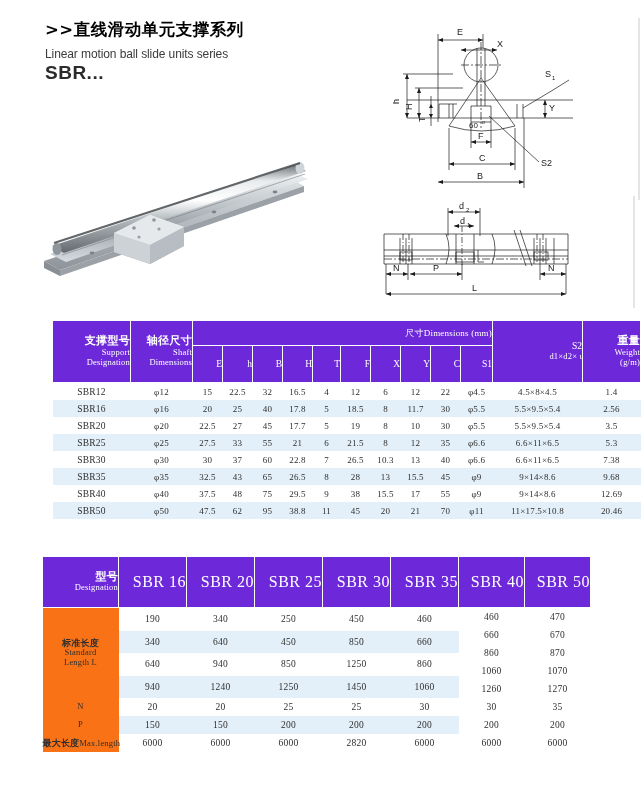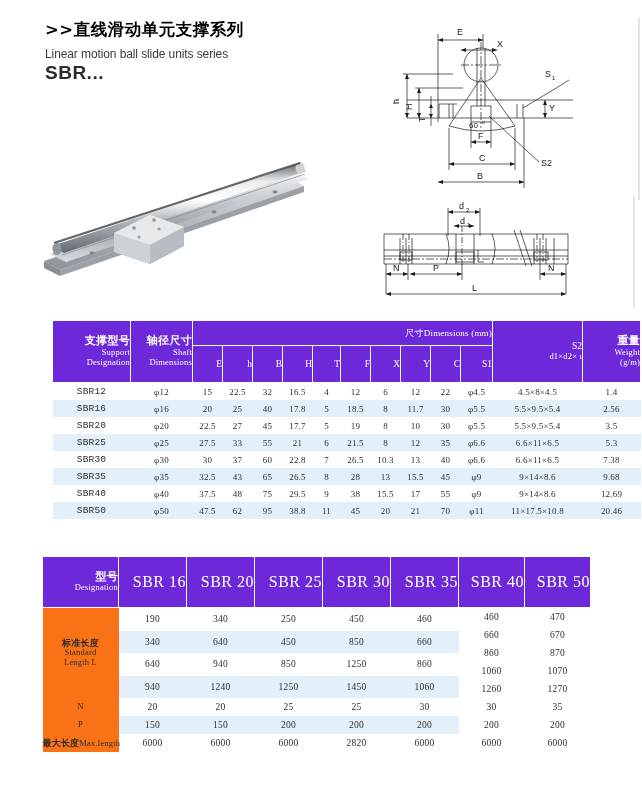--- a/index.html
+++ b/index.html
@@ -141,21 +141,21 @@
   }
 
   
   #table1 {
     left: 52px;
     top: 320px;
     width: 538px;
   }
   #table1 thead tr:first-child th { height: 22px; }
   #table1 thead tr:nth-child(2) th { height: 34px; }
-  #table1 td.desig { font-size: 9.5px; font-family: Liberation Mono, monospace; }
+  #table1 td.desig { font-size: 9.5px; }
 
   
   #table2 {
     left: 42px;
     top: 556px;
     width: 548px;
   }
   #table2 th { height: 48px; }
   #table2 th .model {
     font-family: "Liberation Serif", serif;

